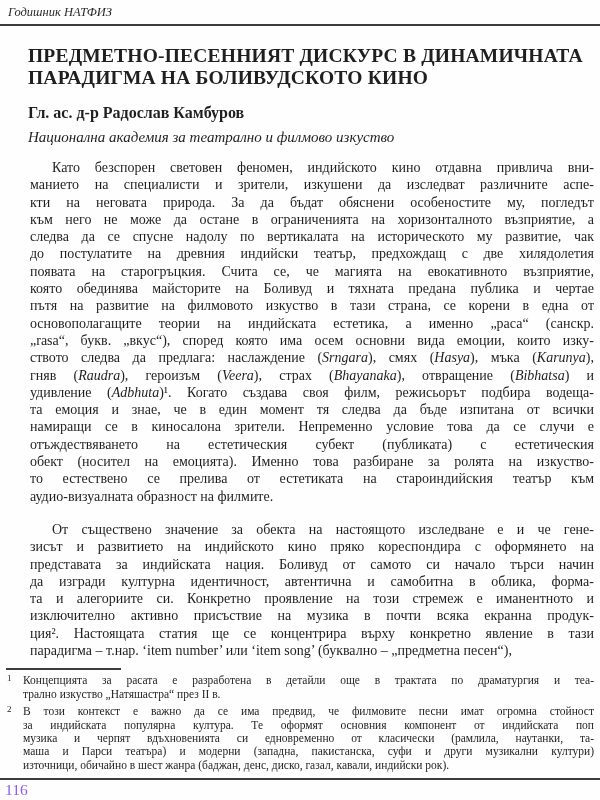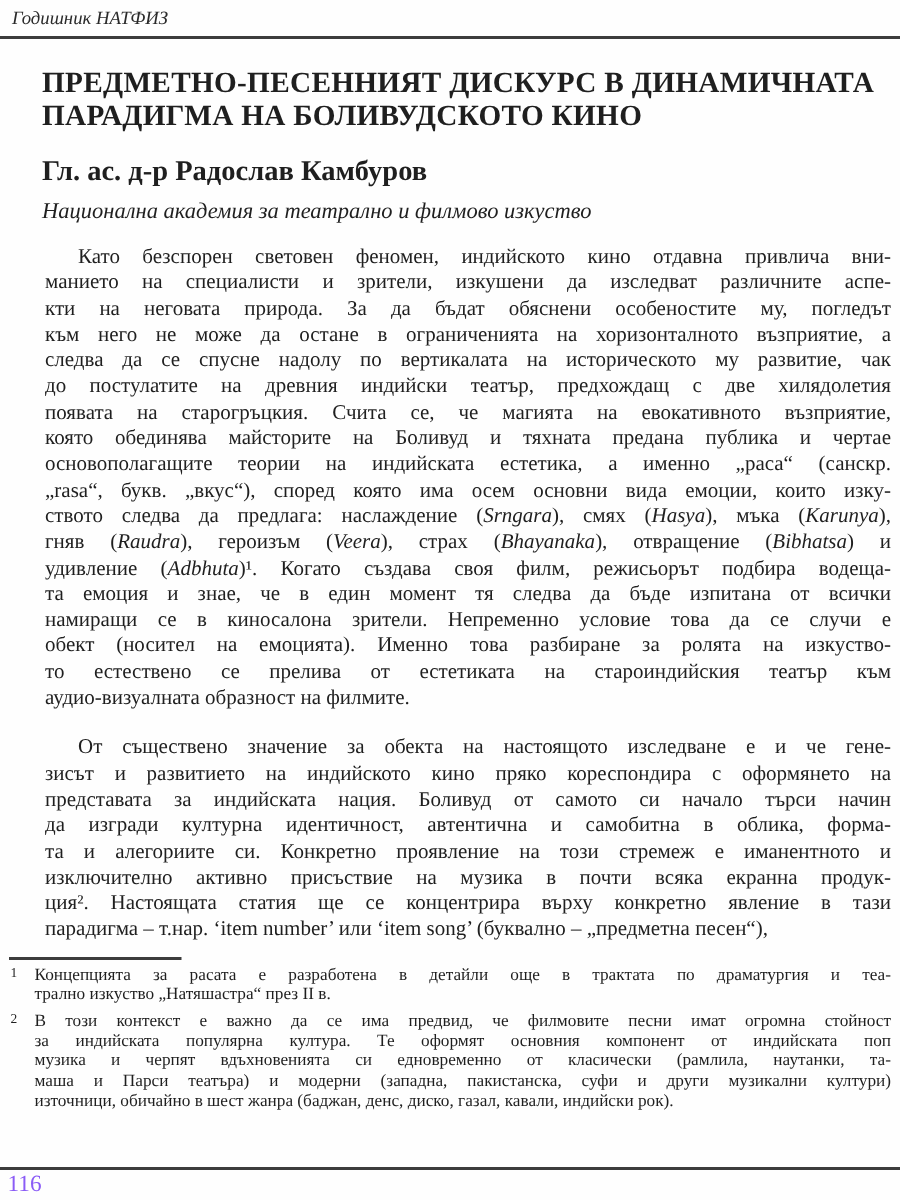--- a/index.html
+++ b/index.html
@@ -4,21 +4,21 @@
 <style>
   html,body{margin:0;padding:0;background:#fff;}
   .page{
     position:relative;width:600px;height:800px;box-sizing:border-box;
     padding:3px 6px;background:#fefefe;overflow:hidden;
     font-family:"Liberation Serif","DejaVu Serif",serif;color:#1f1f1f;
   }
   .running-header{font-style:italic;font-size:12.5px;margin:2px 0 0 2px;color:#2a2a2a;}
   .header-rule{border:none;border-top:2px solid #3c3c3c;margin:4px -6px 0 -6px;}
   .title{margin:19px 0 0 22px;font-size:19.5px;font-weight:bold;line-height:22px;letter-spacing:0.2px;}
-  .author{margin:15px 0 0 22px;font-size:19px;font-weight:bold;}
+  .author{margin:15px 0 0 22px;font-size:16px;font-weight:bold;}
   .affiliation{margin:7px 0 0 22px;font-size:15px;font-style:italic;}
   .body-text{margin-top:13px;font-size:14px;line-height:17.3px;margin-left:24px;}
   .para + .para{margin-top:16px;}
   .line{text-align:justify;text-align-last:justify;-moz-text-align-last:justify;white-space:normal;}
   .line.first{text-indent:22px;}
   .line.last{text-align-last:left;-moz-text-align-last:left;}
   .fn-rule{width:115px;border:none;border-top:2px solid #3c3c3c;margin:9px 0 2px 0;}
   .footnotes{font-size:11.5px;line-height:13.4px;}
   .footnote{position:relative;padding-left:17px;margin-top:4px;}
   .fn-marker{position:absolute;left:1px;top:-2px;font-size:9px;}
@@ -38,27 +38,29 @@
   <div class="body-text" id="paragraphs">
       <div class="para">
         <div class="line first">Като безспорен световен феномен, индийското кино отдавна привлича вни-</div>
         <div class="line">манието на специалисти и зрители, изкушени да изследват различните аспе-</div>
         <div class="line">кти на неговата природа. За да бъдат обяснени особеностите му, погледът</div>
         <div class="line">към него не може да остане в ограниченията на хоризонталното възприятие, а</div>
         <div class="line">следва да се спусне надолу по вертикалата на историческото му развитие, чак</div>
         <div class="line">до постулатите на древния индийски театър, предхождащ с две хилядолетия</div>
         <div class="line">появата на старогръцкия. Счита се, че магията на евокативното възприятие,</div>
         <div class="line">която обединява майсторите на Боливуд и тяхната предана публика и чертае</div>
+        <div class="line">пътя на развитие на филмовото изкуство в тази страна, се корени в една от</div>
         <div class="line">основополагащите теории на индийската естетика, а именно „раса“ (санскр.</div>
         <div class="line">„rasa“, букв. „вкус“), според която има осем основни вида емоции, които изку-</div>
         <div class="line">ството следва да предлага: наслаждение (<i>Srngara</i>), смях (<i>Hasya</i>), мъка (<i>Karunya</i>),</div>
         <div class="line">гняв (<i>Raudra</i>), героизъм (<i>Veera</i>), страх (<i>Bhayanaka</i>), отвращение (<i>Bibhatsa</i>) и</div>
         <div class="line">удивление (<i>Adbhuta</i>)¹. Когато създава своя филм, режисьорът подбира водеща-</div>
         <div class="line">та емоция и знае, че в един момент тя следва да бъде изпитана от всички</div>
         <div class="line">намиращи се в киносалона зрители. Непременно условие това да се случи е</div>
+        <div class="line">отъждествяването на естетическия субект (публиката) с естетическия</div>
         <div class="line">обект (носител на емоцията). Именно това разбиране за ролята на изкуство-</div>
         <div class="line">то естествено се прелива от естетиката на староиндийския театър към</div>
         <div class="line last">аудио-визуалната образност на филмите.</div>
       </div>
       <div class="para">
         <div class="line first">От съществено значение за обекта на настоящото изследване е и че гене-</div>
         <div class="line">зисът и развитието на индийското кино пряко кореспондира с оформянето на</div>
         <div class="line">представата за индийската нация. Боливуд от самото си начало търси начин</div>
         <div class="line">да изгради културна идентичност, автентична и самобитна в облика, форма-</div>
         <div class="line">та и алегориите си. Конкретно проявление на този стремеж е иманентното и</div>

